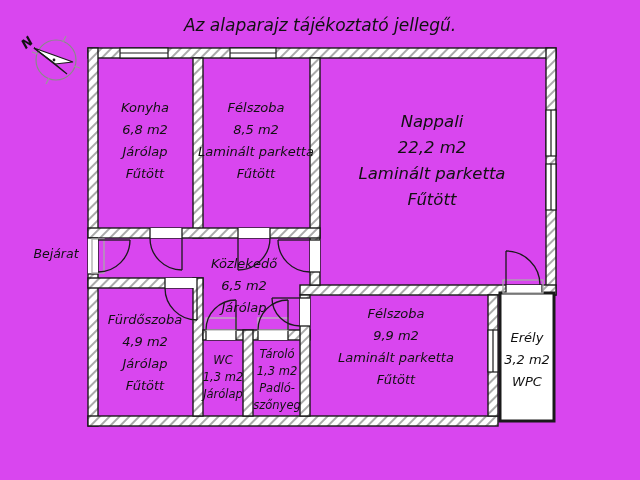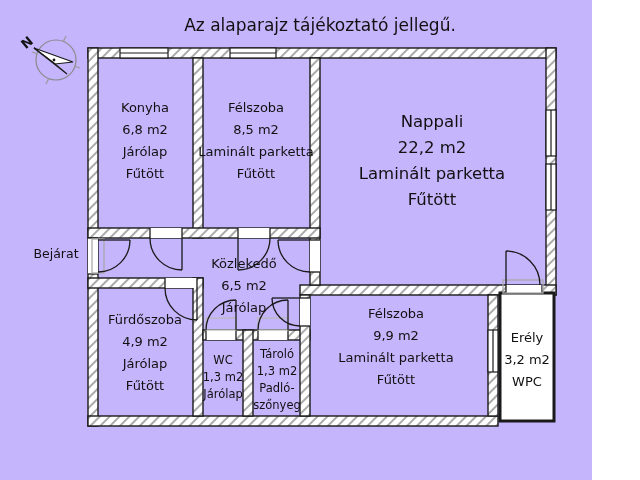--- a/index.html
+++ b/index.html
@@ -1,16 +1,16 @@
 <!DOCTYPE html>
 <html><head>
 <meta charset="utf-8">
 <style>
   html,body{margin:0;padding:0;background:#fff;}
-  .page{width:592px;height:480px;background:#c4b5fd;position:relative;overflow:hidden;}
+  .page{width:640px;height:480px;background:#d946ef;position:relative;overflow:hidden;font-style:italic;}
   svg{display:block;}
   text{font-family:"DejaVu Sans", sans-serif;fill:#111;}
   .title-text{font-size:17px;}
   .room-text{font-size:13px;}
   .room-text-lg{font-size:16.5px;}
   .room-text-sm{font-size:11.5px;}
   .side-label{font-size:12.5px;}
   .compass-n{font-size:13px;font-weight:bold;}
 </style>
 </head>

